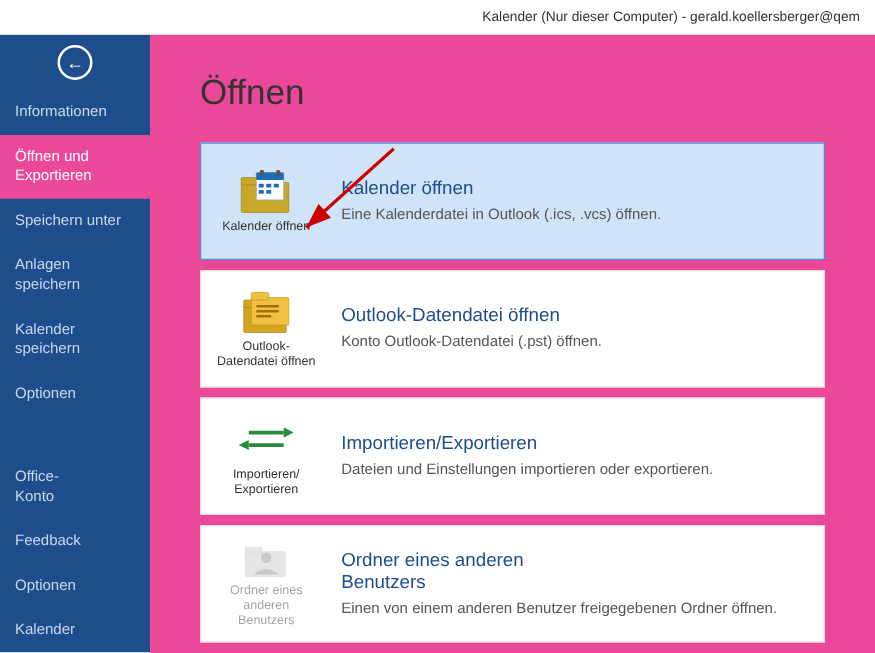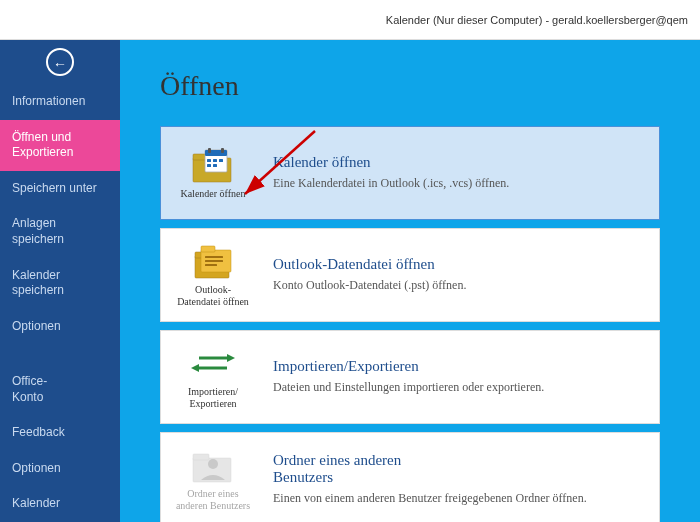--- a/index.html
+++ b/index.html
@@ -9,21 +9,21 @@
       font-family: 'Segoe UI', Arial, sans-serif;
       display: flex;
       flex-direction: column;
       overflow: hidden;
       background: #f0f0f0;
     }
 
     
     .title-bar {
       background: #fff;
-      height: 40px;
+      height: 28px;
       display: flex;
       align-items: center;
       justify-content: flex-end;
       padding-right: 12px;
       font-size: 11px;
       color: #333;
       border-bottom: 1px solid #ddd;
       flex-shrink: 0;
     }
 
@@ -78,24 +78,23 @@
     }
 
     .sidebar-item.active {
       background: #ec4899;
       color: #fff;
     }
 
     
     .content {
       flex: 1;
-      background: #0ea5e9;
+      background: #ec4899;
       padding: 30px 40px;
       overflow-y: auto;
-      font-family: Liberation Serif, serif;
     }
 
     .page-title {
       font-size: 28px;
       font-weight: 300;
       color: #333;
       margin-bottom: 24px;
     }
 
     

